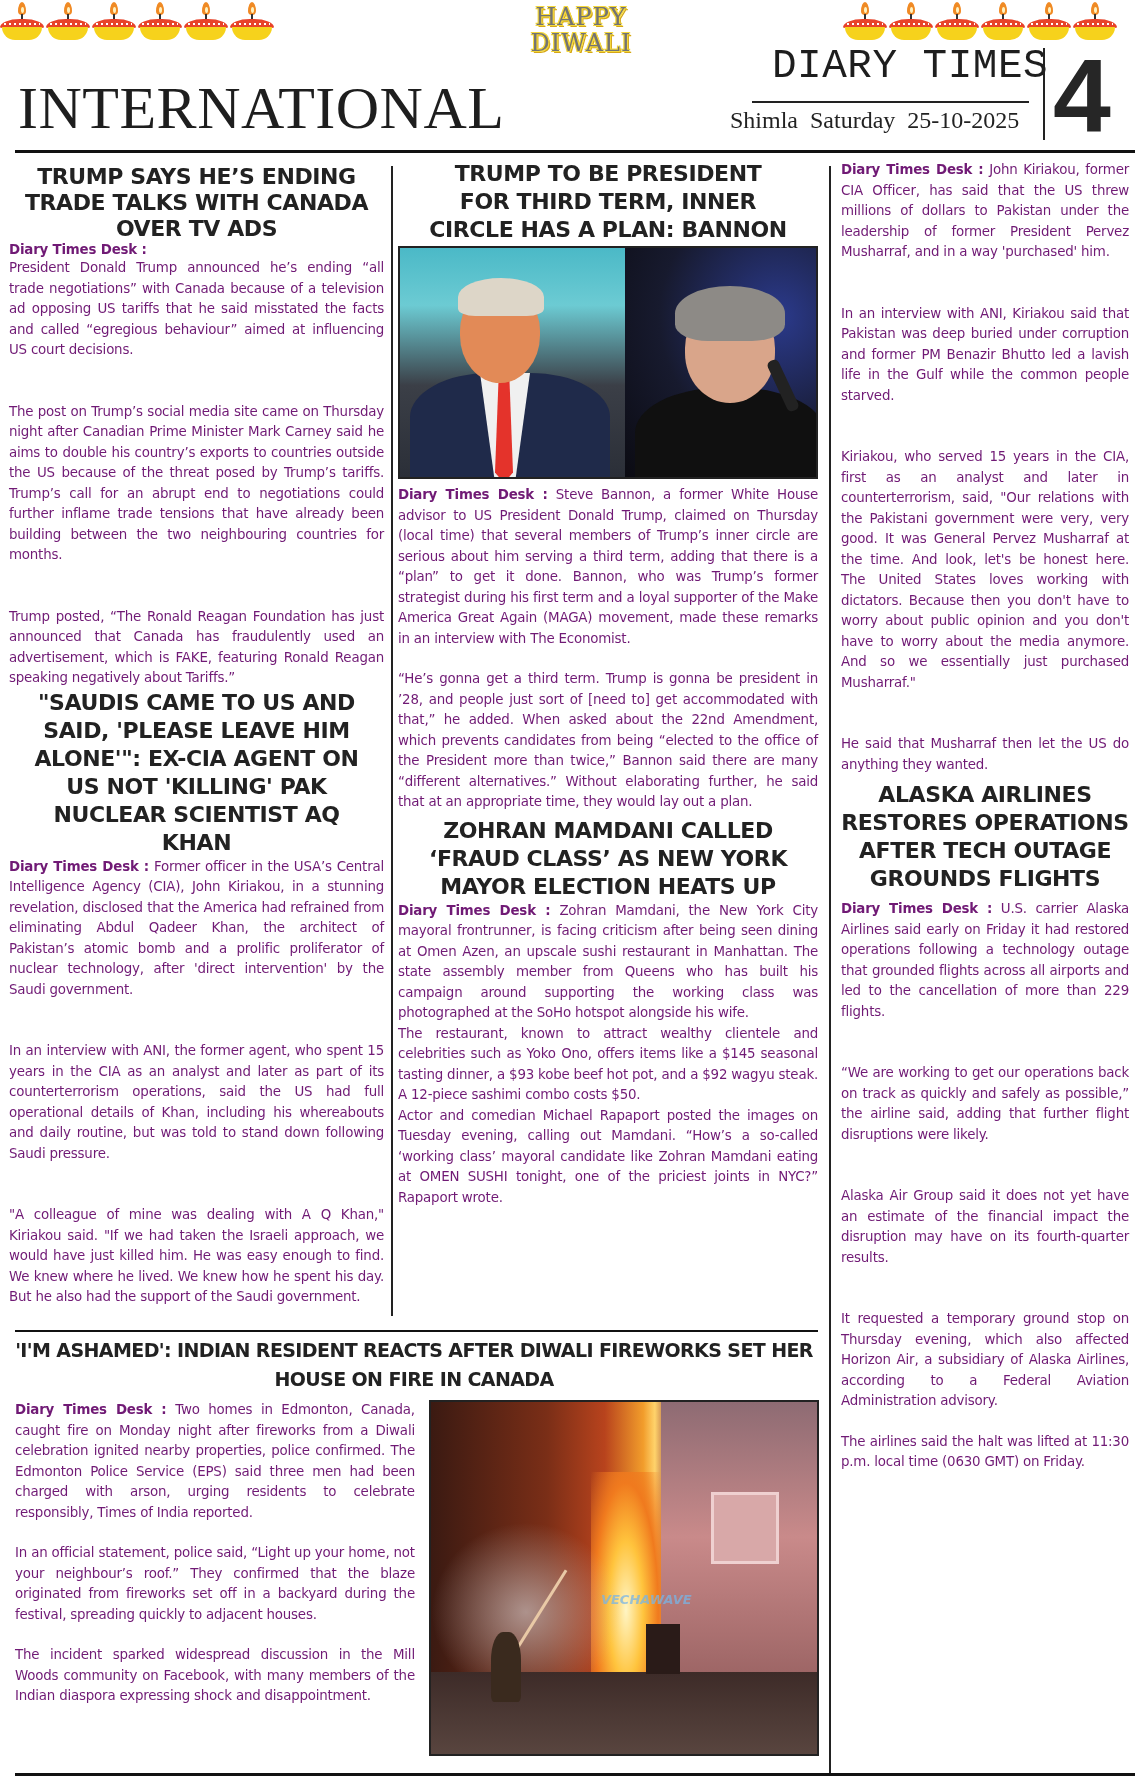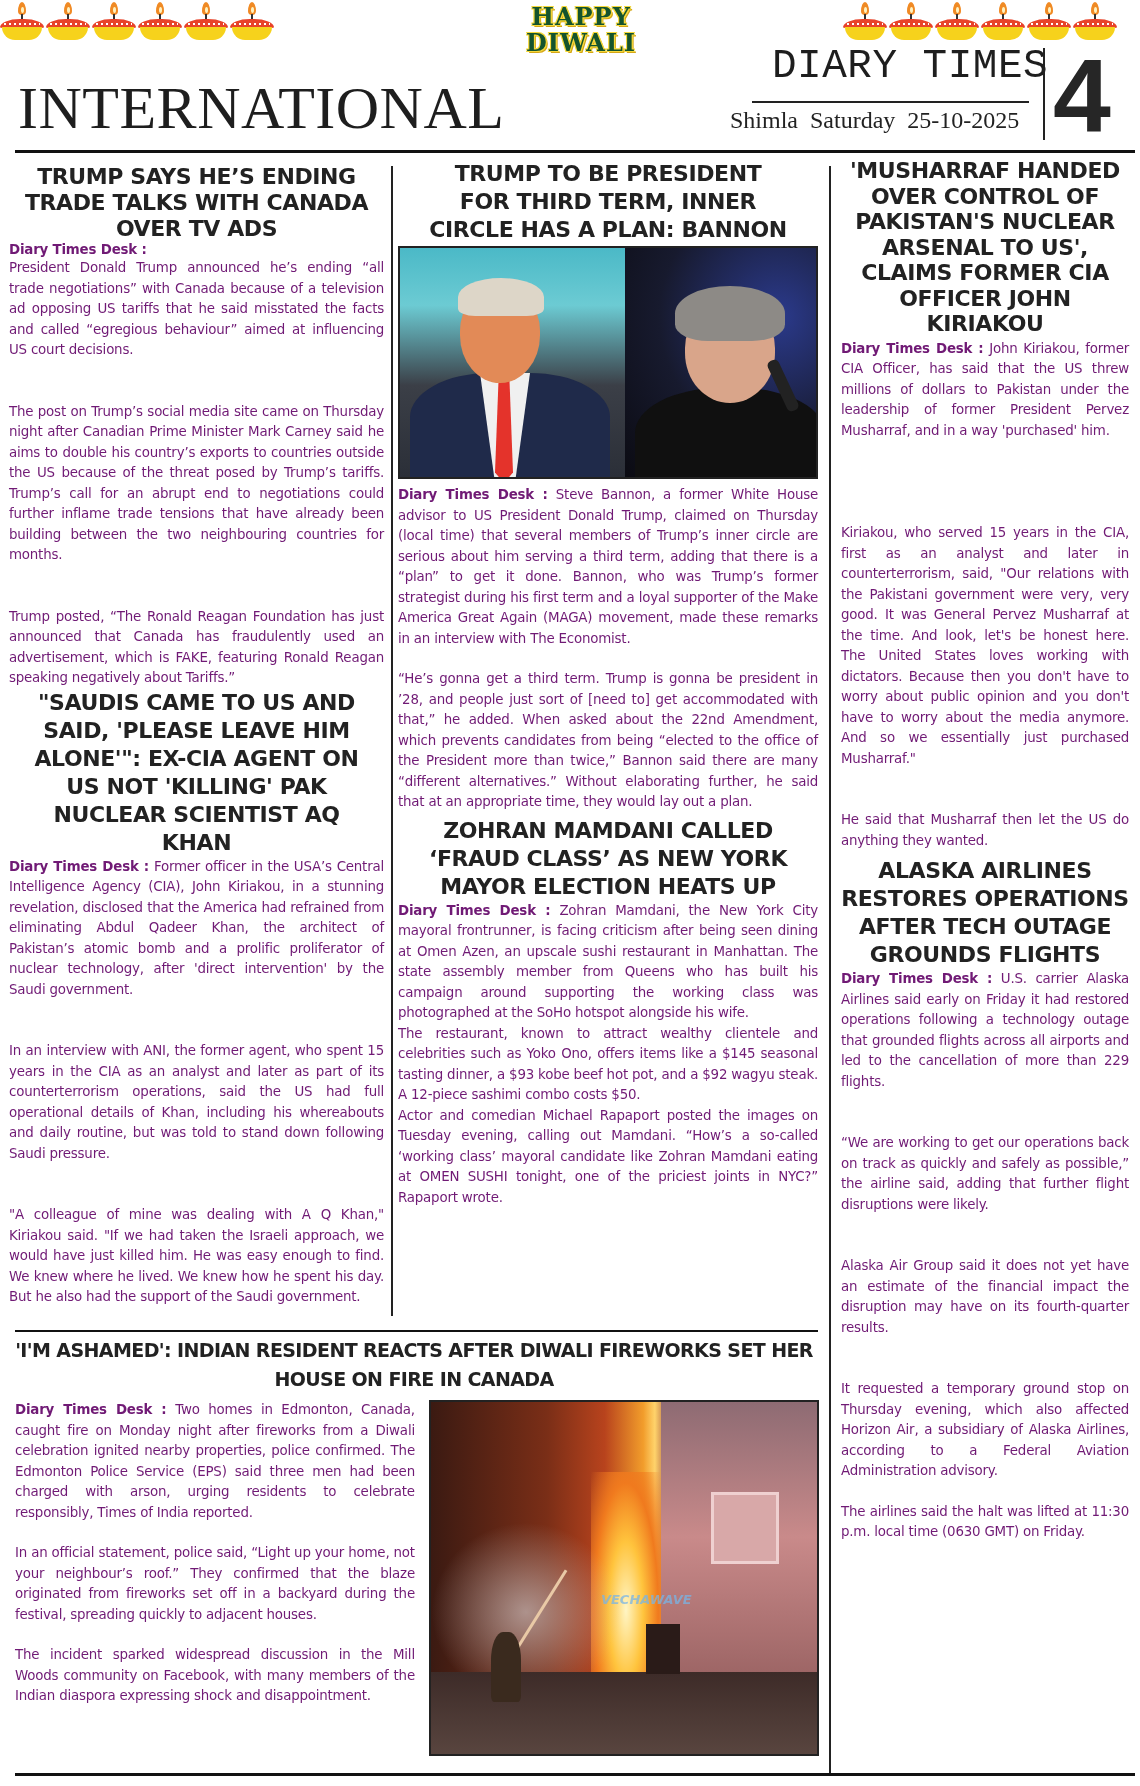--- a/index.html
+++ b/index.html
@@ -16,21 +16,21 @@
   .lamp .flame::after { content: ""; position: absolute; left: 2.5px; top: 5px; width: 3px; height: 6px; background: #fff3c0; border-radius: 50%; }
   .lamp .wick { position: absolute; left: 21px; top: 12px; width: 1.5px; height: 6px; background: #333; }
   .lamp .rim { position: absolute; left: 0; top: 17px; width: 44px; height: 9px;
     background: #e8432a; border-radius: 50% 50% 10% 10% / 100% 100% 10% 10%; }
   .lamp .rim::after { content: ""; position: absolute; left: 4px; right: 4px; top: 4px; height: 2px;
     background: repeating-linear-gradient(90deg, #fff 0 2px, transparent 2px 5px); }
   .lamp .bowl { position: absolute; left: 2px; top: 25px; width: 40px; height: 13px;
     background: #f6d21c; border-radius: 0 0 22px 22px; }
 
   .happy-diwali { position: absolute; left: 506px; top: 4px; width: 150px; text-align: center;
-    font-family: "DejaVu Serif", serif; font-weight: bold; color: #14532d; font-size: 24px; line-height: 26px; letter-spacing: 1px;
+    font-family: "DejaVu Serif", serif; font-weight: normal; color: #737373; font-size: 24px; line-height: 26px; letter-spacing: 1px;
     text-shadow: -1px -1px 0 #f5d83a, 1px -1px 0 #f5d83a, -1px 1px 0 #f5d83a, 1px 1px 0 #f5d83a, 2px 2px 0 #d4a617; }
 
   .section-title { position: absolute; left: 18px; top: 78px; font-family: "Liberation Serif", serif;
     font-size: 60px; letter-spacing: 0.5px; color: #1e1e1e; line-height: 1; }
 
   .brand { position: absolute; left: 772px; top: 46px; font-family: Liberation Mono, monospace;
     font-size: 41px; color: #1e1e1e; letter-spacing: 0.5px; line-height: 1; }
   .brand-rule { position: absolute; left: 752px; top: 101px; width: 277px; height: 2px; background: #222; }
   .dateline { position: absolute; left: 730px; top: 107px; font-family: "Liberation Serif", serif;
     font-size: 24px; color: #222; white-space: pre; }
@@ -242,33 +242,33 @@
     <div class="body">
       <p><span class="desk">Diary Times Desk :</span> <span>Zohran Mamdani, the New York City mayoral frontrunner, is facing criticism after being seen dining at Omen Azen, an upscale sushi restaurant in Manhattan. The state assembly member from Queens who has built his campaign around supporting the working class was photographed at the SoHo hotspot alongside his wife.</span></p>
       <p>The restaurant, known to attract wealthy clientele and celebrities such as Yoko Ono, offers items like a $145 seasonal tasting dinner, a $93 kobe beef hot pot, and a $92 wagyu steak. A 12-piece sashimi combo costs $50.</p>
       <p>Actor and comedian Michael Rapaport posted the images on Tuesday evening, calling out Mamdani. “How’s a so-called ‘working class’ mayoral candidate like Zohran Mamdani eating at OMEN SUSHI tonight, one of the priciest joints in NYC?” Rapaport wrote.</p>
     </div>
   </article>
 </div>
 
 <div class="col col-right">
   <article>
-    <h2 class="headline" style="line-height:25.5px; padding:0 2px;">'MUSHARRAF HANDED OVER CONTROL OF PAKISTAN'S NUCLEAR ARSENAL TO US', CLAIMS FORMER CIA OFFICER JOHN KIRIAKOU</h2>
     <div class="body" style="margin-top:2px;">
       <p><span class="desk">Diary Times Desk :</span> <span>John Kiriakou, former CIA Officer, has said that the US threw millions of dollars to Pakistan under the leadership of former President Pervez Musharraf, and in a way 'purchased' him.</span></p>
       <div class="gap-lg"></div>
+      <p>In an interview with ANI, Kiriakou said that Pakistan was deep buried under corruption and former PM Benazir Bhutto led a lavish life in the Gulf while the common people starved.</p>
       <div class="gap-lg"></div>
       <p>Kiriakou, who served 15 years in the CIA, first as an analyst and later in counterterrorism, said, "Our relations with the Pakistani government were very, very good. It was General Pervez Musharraf at the time. And look, let's be honest here. The United States loves working with dictators. Because then you don't have to worry about public opinion and you don't have to worry about the media anymore. And so we essentially just purchased Musharraf."</p>
       <div class="gap-lg"></div>
       <p>He said that Musharraf then let the US do anything they wanted.</p>
     </div>
   </article>
   <article style="margin-top:6px;">
     <h2 class="headline">ALASKA AIRLINES RESTORES OPERATIONS AFTER TECH OUTAGE GROUNDS FLIGHTS</h2>
-    <div class="body" style="">
+    <div class="body" style="margin-top:6px;">
       <p><span class="desk">Diary Times Desk :</span> <span>U.S. carrier Alaska Airlines said early on Friday it had restored operations following a technology outage that grounded flights across all airports and led to the cancellation of more than 229 flights.</span></p>
       <div class="gap-lg"></div>
       <p>“We are working to get our operations back on track as quickly and safely as possible,” the airline said, adding that further flight disruptions were likely.</p>
       <div class="gap-lg"></div>
       <p>Alaska Air Group said it does not yet have an estimate of the financial impact the disruption may have on its fourth-quarter results.</p>
       <div class="gap-lg"></div>
       <p>It requested a temporary ground stop on Thursday evening, which also affected Horizon Air, a subsidiary of Alaska Airlines, according to a Federal Aviation Administration advisory.</p>
       <div class="gap-md"></div>
       <p>The airlines said the halt was lifted at 11:30 p.m. local time (0630 GMT) on Friday.</p>
     </div>

